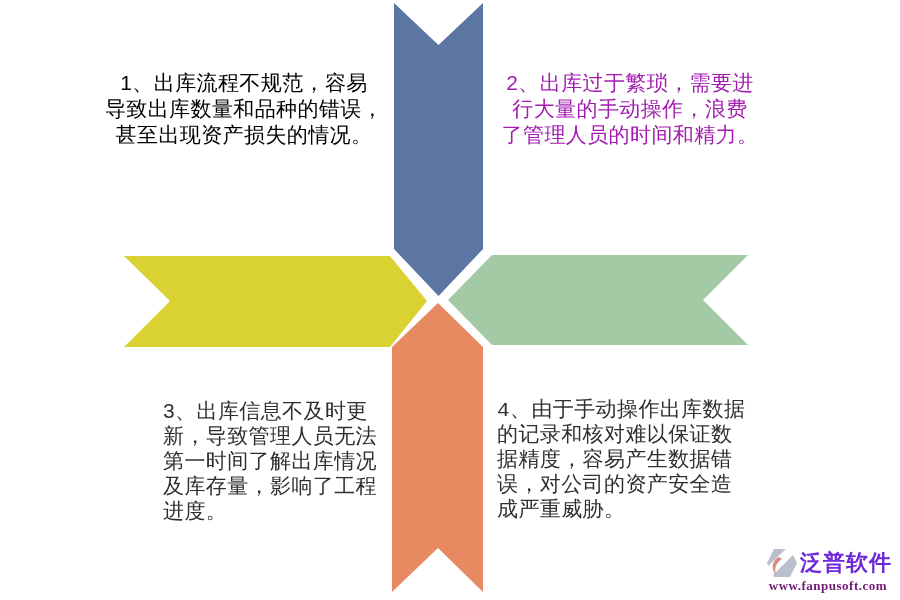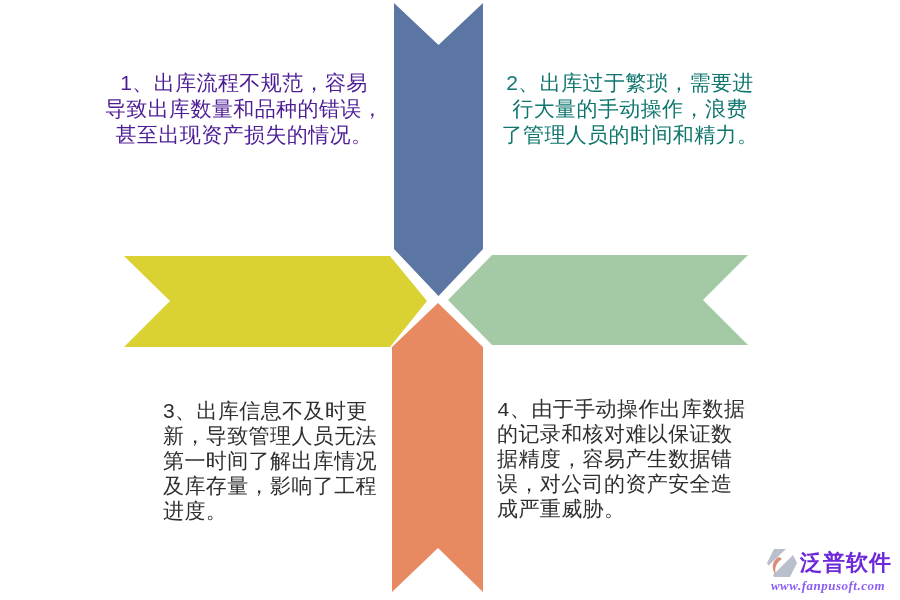--- a/index.html
+++ b/index.html
@@ -64,24 +64,24 @@
 
 <div class="canvas">
 
   <svg class="arrows-svg" viewBox="0 0 900 600" aria-hidden="true">
     <polygon points="394,3 438.5,45 483,3 483,249 438.5,296 394,249" fill="#5b76a3"></polygon>
     <polygon points="124,256 390,256 427,301 390,347 124,347 170,301" fill="#d9d232"></polygon>
     <polygon points="492,255 748,255 703,300 748,345 492,345 448,300" fill="#a3c9a5"></polygon>
     <polygon points="438,303 483,347 483,592 438,548 392,592 392,347" fill="#e88a61"></polygon>
   </svg>
 
-  <div class="tb tb-top tb1" style="color: #4c1d95;">1、出库流程不规范，容易
+  <div class="tb tb-top tb1" style="color: #000000;">1、出库流程不规范，容易
 导致出库数量和品种的错误，
 甚至出现资产损失的情况。</div>
-  <div class="tb tb-top tb2" style="color: #0f766e;">2、出库过于繁琐，需要进
+  <div class="tb tb-top tb2" style="color: #a21caf;">2、出库过于繁琐，需要进
 行大量的手动操作，浪费
 了管理人员的时间和精力。</div>
   <div class="tb tb-bottom tb3" style="color: rgb(47, 47, 47);">3、出库信息不及时更
 新，导致管理人员无法
 第一时间了解出库情况
 及库存量，影响了工程
 进度。</div>
   <div class="tb tb-bottom tb4" style="color: rgb(47, 47, 47);">4、由于手动操作出库数据
 的记录和核对难以保证数
 据精度，容易产生数据错
@@ -90,16 +90,16 @@
 
   <div class="watermark">
     <div class="wm-row">
       <svg class="wm-icon" width="34" height="34" viewBox="0 0 34 34" aria-hidden="true">
         <polygon points="10,3 26,3 33,17 26,31 10,31 3,17" fill="#b9bfcc"></polygon>
         <polygon fill="#ffffff" points="1,23 24,1 31,7 8,30"></polygon>
         <path d="M13,12 C8,16 7,23 12,29 C10,22 12,17 18,13 C16,11 14,11 13,12 Z" fill="#dc8d7a"></path>
       </svg>
       <span class="wm-brand" style="color: #6d28d9;">泛普软件</span>
     </div>
-    <div class="wm-url" style="color: #8b5cf6; font-style: italic;">www.fanpusoft.com</div>
+    <div class="wm-url" style="color: #701a75;">www.fanpusoft.com</div>
   </div>
 
 </div>
 
 </body></html>

